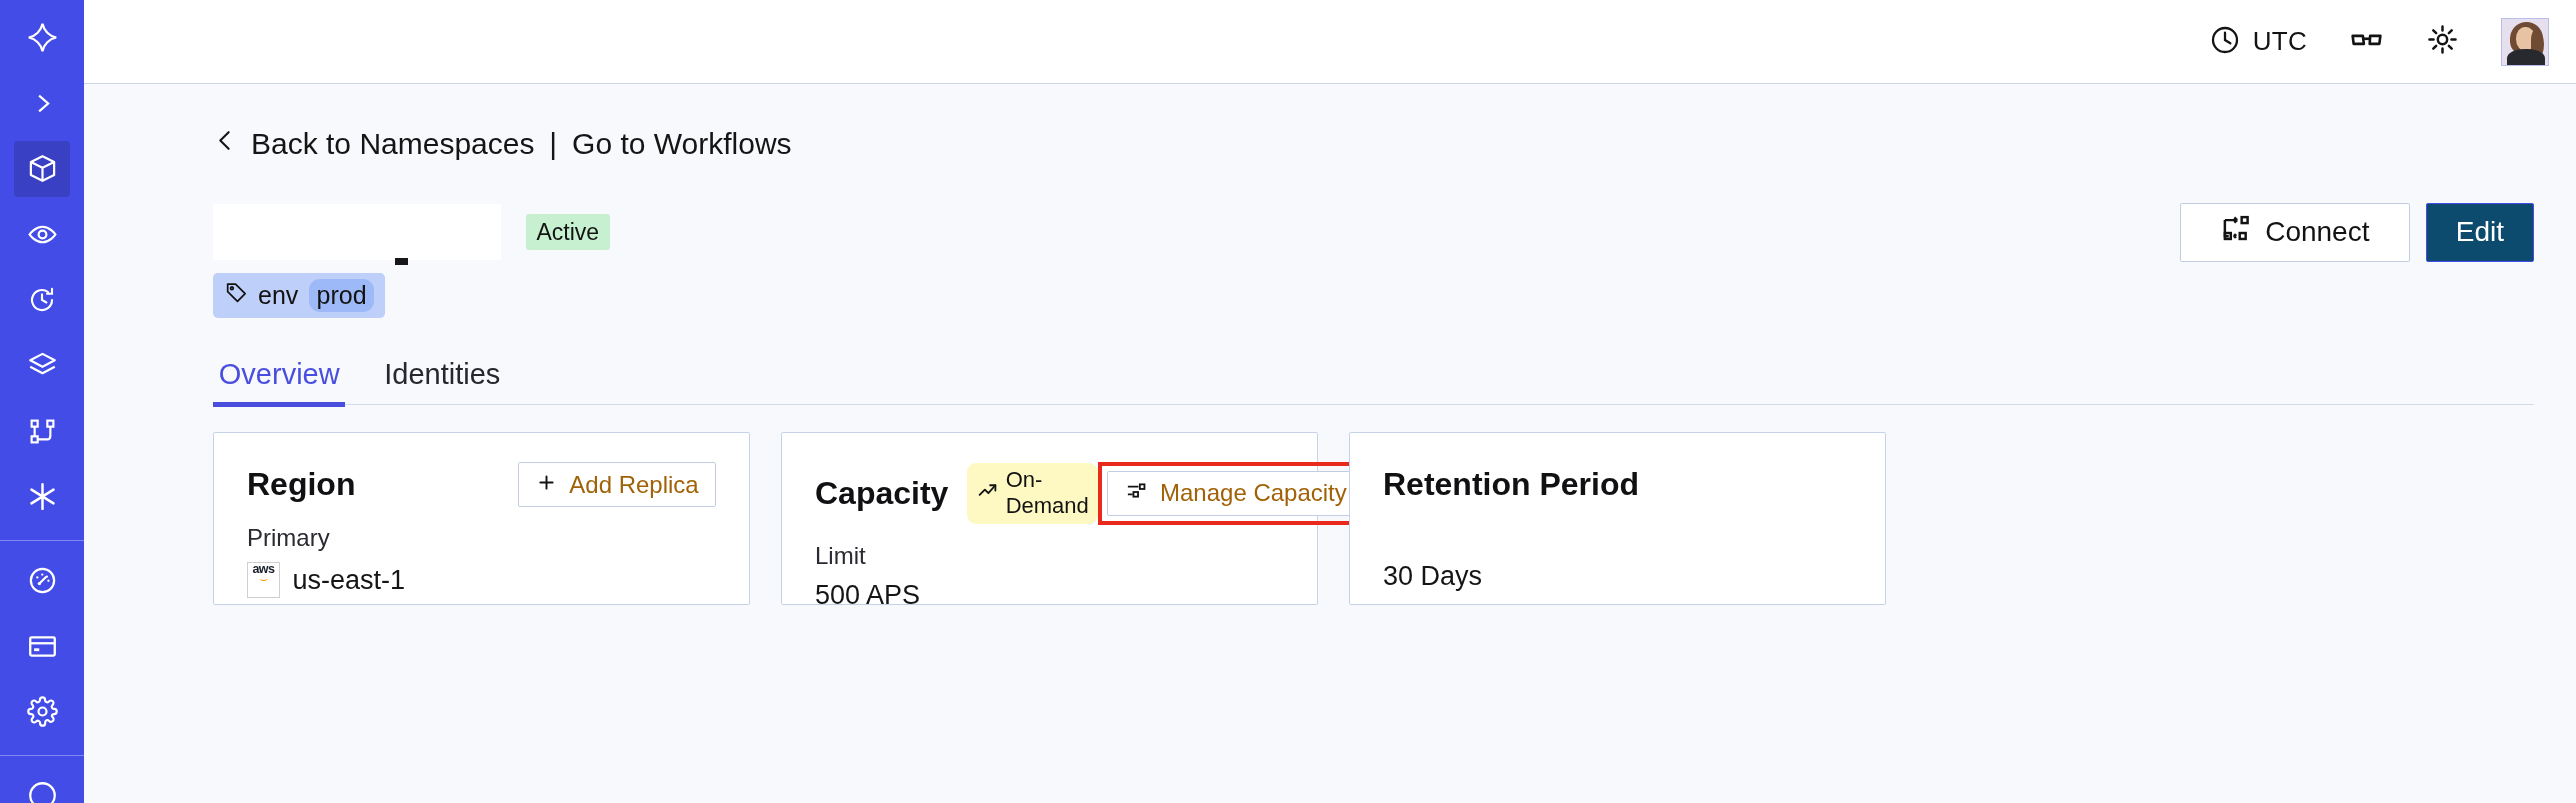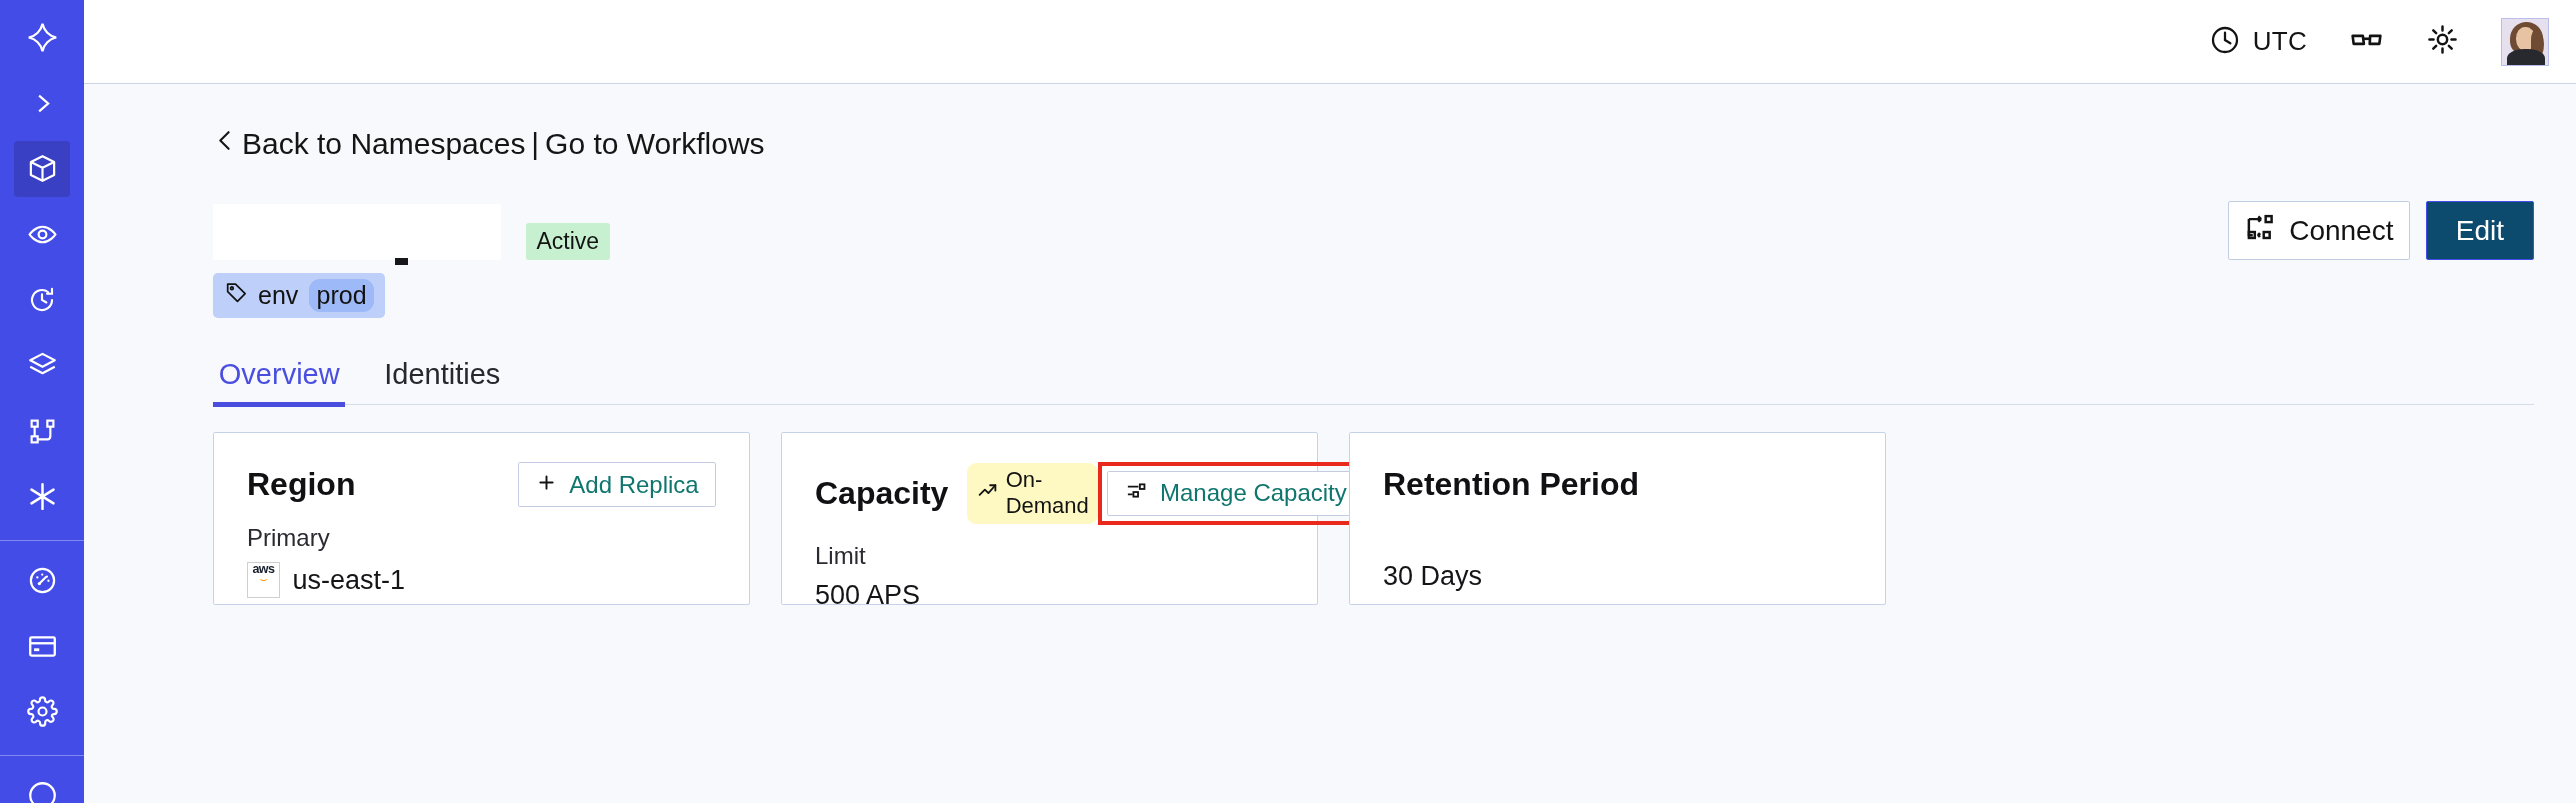--- a/index.html
+++ b/index.html
@@ -72,28 +72,28 @@
 
   
   .main {
     position: absolute; left: 84px; top: 86px;
     width: 2492px; height: 717px;
     background: #f7f9fc;
   }
   .content { padding: 0 42px 0 129px; }
 
   .breadcrumb {
-    display: flex; align-items: center; gap: 4px;
+    display: flex; align-items: center; gap: 13px;
     margin-top: 38px;
     font-size: 30px; color: #151515;
   }
   .bc-sep { color: #151515; margin: 0 1.9px; font-weight: 300; }
 
   .title-row {
-    display: flex; align-items: flex-end;
+    display: flex; align-items: center;
     margin-top: 40px; height: 56px;
   }
   .title-redact {
     width: 288px; height: 56px; background: #ffffff;
     position: relative;
   }
   .title-redact::after {
     content: ""; position: absolute;
     left: 182px; bottom: -4.8px; width: 12.5px; height: 6.7px;
     background: #17171b;
@@ -102,21 +102,21 @@
     margin-left: 25px;
     background: #c6f0cf; color: #131313;
     font-size: 23px; padding: 4.8px 10.5px;
     border-radius: 2.9px;
   }
   .hdr-actions {
     margin-left: auto; display: flex; align-items: center; gap: 15.3px;
   }
   .btn {
     display: flex; align-items: center; justify-content: center; gap: 13.4px;
-    font-size: 28px; height: 59px; padding: 0 16px;
+    font-size: 28px; height: 59px; padding: 0 40px;
     border: 1.9px solid #c2cde3; background: #ffffff; color: #131313;
     cursor: pointer; border-radius: 1.9px;
   }
   .btn-primary {
     background: #0c4a6e; border-color: #444ce7; color: #ffffff;
     padding: 0 29px;
   }
 
   .tagline { margin-top: 13.4px; display: flex; }
   .tag-chip {
@@ -172,21 +172,21 @@
   }
   .card-label { font-size: 24px; color: #2a2a30; margin-top: 17.3px; }
   .card-value {
     font-size: 27px; color: #151518; margin-top: 9.6px;
     display: flex; align-items: center; gap: 12.5px;
   }
   .card-action { margin-left: auto; }
   .btn-sm {
     display: inline-flex; align-items: center; gap: 12.5px;
     font-size: 24px; height: 45px; padding: 0 16.3px;
-    border: 1.9px solid #c2cde3; background: #ffffff; color: #0f766e;
+    border: 1.9px solid #c2cde3; background: #ffffff; color: #a16207;
     cursor: pointer; border-radius: 1.9px; white-space: nowrap;
   }
   .annot-box {
     border: 4.8px solid #e8291c;
     padding: 4.8px; display: inline-block; line-height: 0;
   }
   .aws-logo {
     width: 33px; height: 36px; border: 1px solid #cfcfcf; background: #fff;
     display: flex; flex-direction: column; align-items: center; justify-content: flex-start;
     flex: 0 0 auto; line-height: 1;

